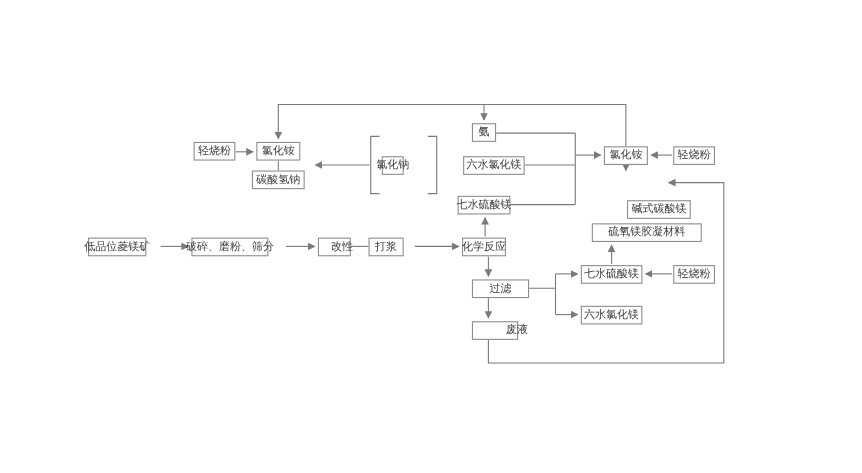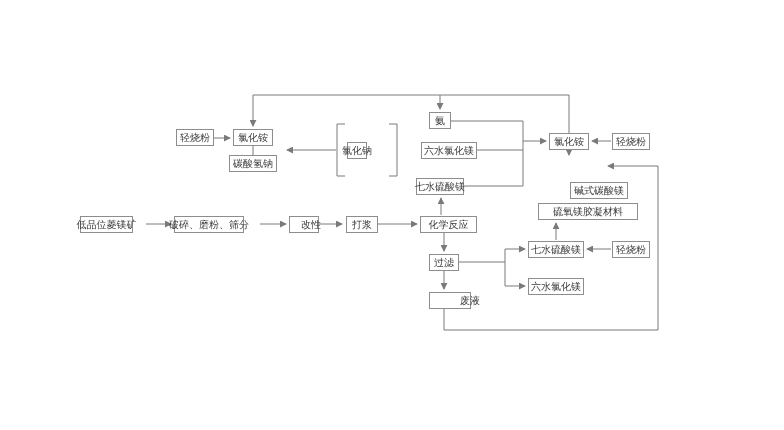--- a/index.html
+++ b/index.html
@@ -83,25 +83,25 @@
   <div class="node" style="left:612px;top:133px;width:38px;">轻烧粉</div>
 
   <div class="node" style="left:570px;top:158px;width:58px;margin-top:24px;">碱式碳酸镁</div>
 
   <div class="node" style="left:80px;top:216px;width:53px;">低品位菱镁矿</div>
 
   <div class="node" style="left:174px;top:216px;width:70px;">破碎、磨粉、筛分</div>
 
   <div class="node" style="left:289px;top:216px;width:30px;padding-left:14px;">改性</div>
 
-  <div class="node" style="left:346px;top:216px;width:32px;">打浆</div>
+  <div class="node" style="left:335px;top:216px;width:32px;">打浆</div>
 
-  <div class="node" style="left:420px;top:216px;width:57px;">化学反应</div>
+  <div class="node" style="left:420px;top:216px;width:40px;">化学反应</div>
 
-  <div class="node" style="left:429px;top:254px;width:30px;text-align:center;">过滤</div>
+  <div class="node" style="left:429px;top:254px;width:52px;text-align:center;">过滤</div>
 
   <div class="node" style="left:429px;top:292px;width:30px;padding-left:40px;">废液</div>
 
   <div class="node" style="left:538px;top:203px;width:100px;">硫氧镁胶凝材料</div>
 
   <div class="node" style="left:528px;top:241px;width:56px;text-align:right;">七水硫酸镁</div>
 
   <div class="node" style="left:612px;top:241px;width:38px;">轻烧粉</div>
 
   <div class="node" style="left:528px;top:278px;width:56px;">六水氯化镁</div>

